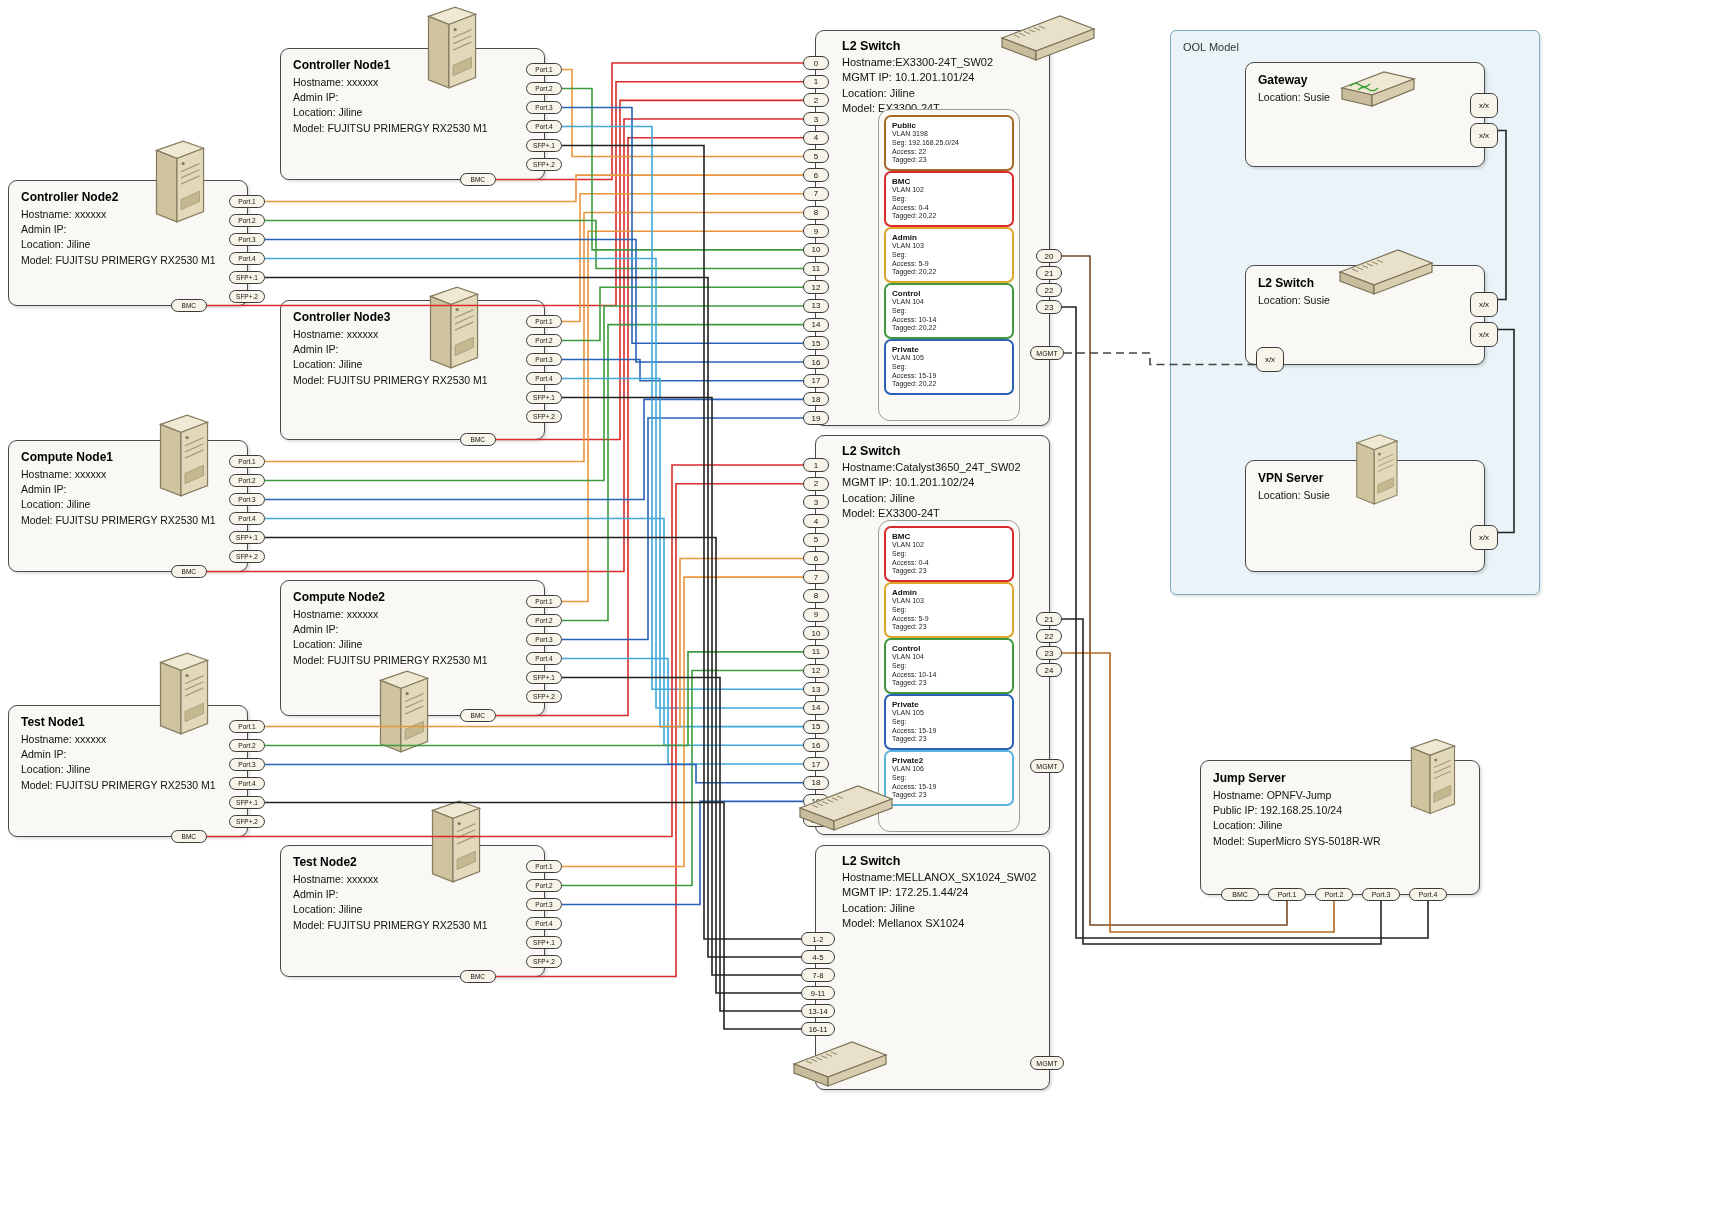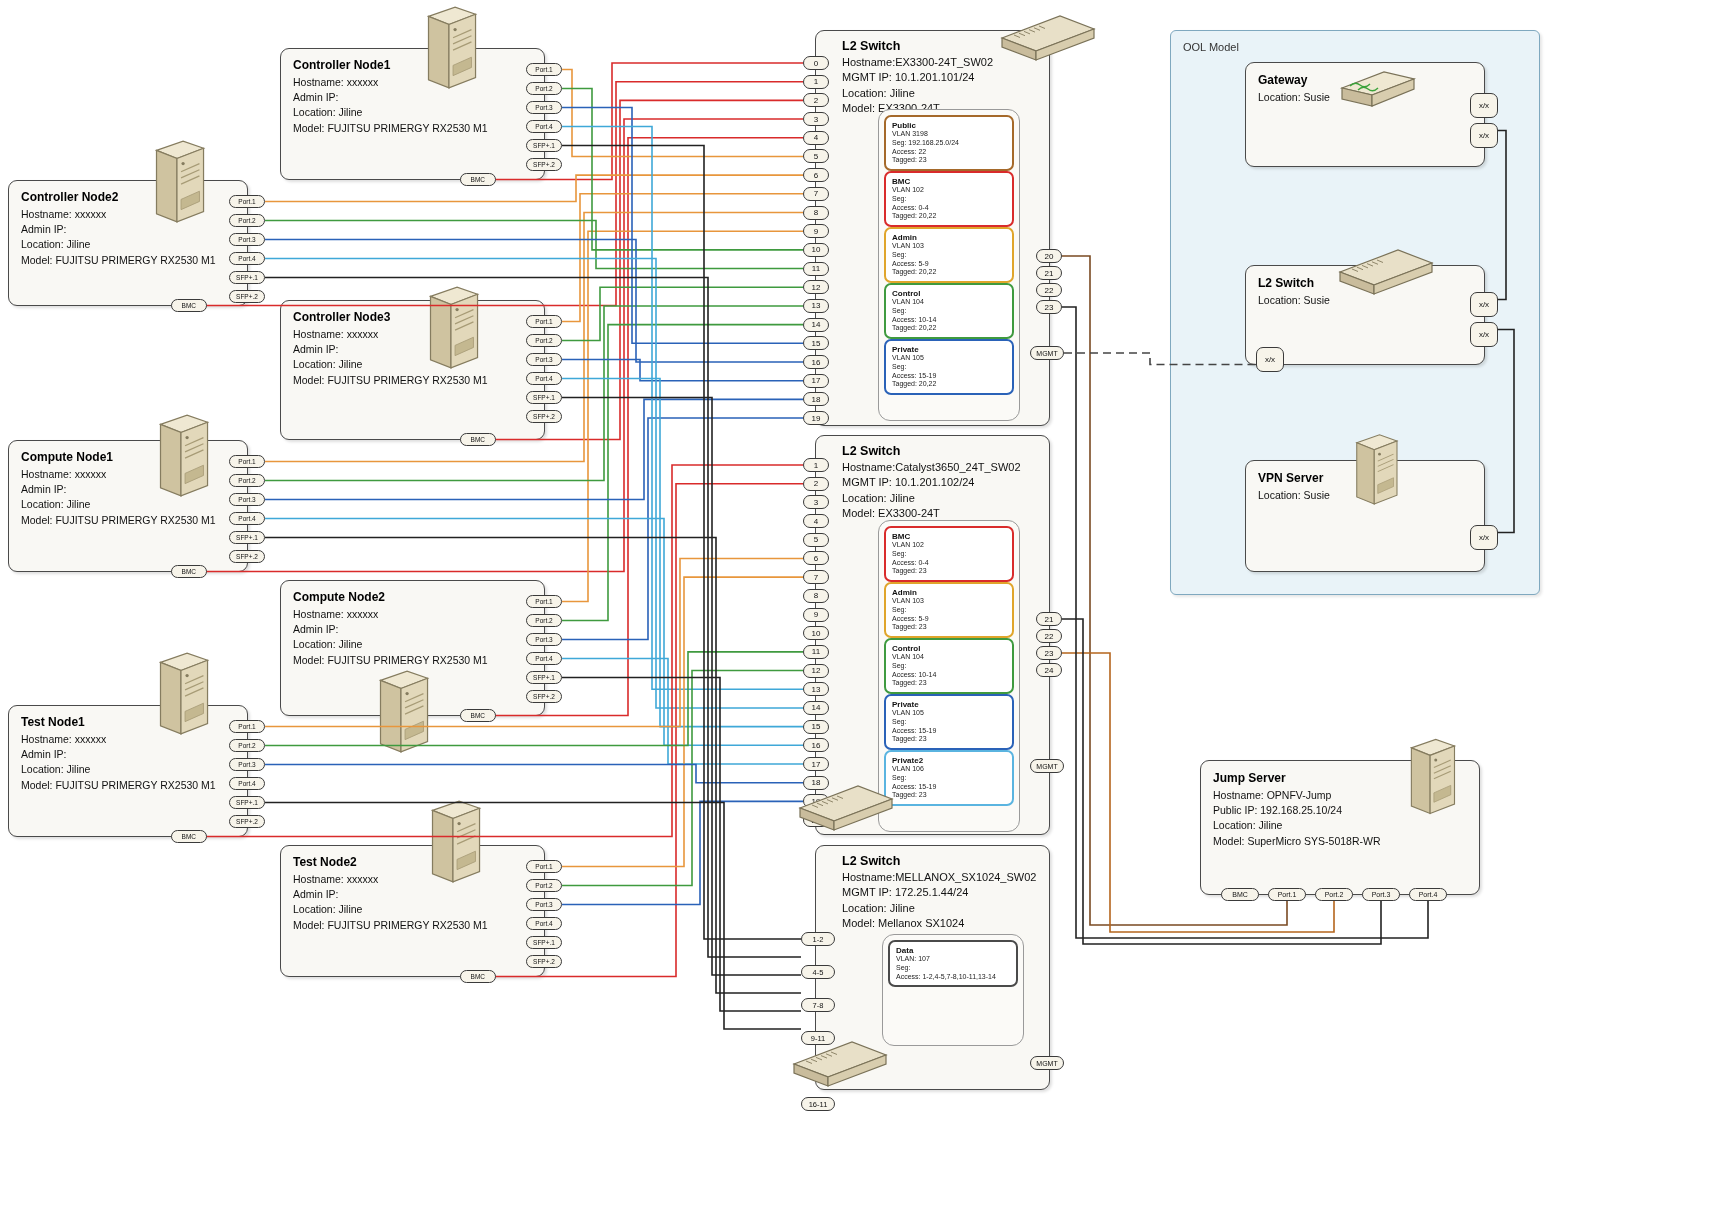--- a/index.html
+++ b/index.html
@@ -402,39 +402,29 @@
         </div>
       </div>
   </div>
 
   <div class="box swbox" style="left:815px;top:845px;width:235px;height:245px">
     <div class="swtitle">L2 Switch</div>
     <div class="swline" style="white-space:normal;word-break:break-all">Hostname:MELLANOX_SX1024_SW02</div>
     <div class="swline">MGMT IP: 172.25.1.44/24</div>
     <div class="swline">Location: Jiline</div>
     <div class="swline">Model: Mellanox SX1024</div>
-    <div class="pcol" style="left:-15px;top:86px;gap:19px">
+    <div class="pcol" style="left:-15px;top:86px;gap:4px">
         <div class="chip swchip wide">1-2</div>
         <div class="chip swchip wide">4-5</div>
         <div class="chip swchip wide">7-8</div>
         <div class="chip swchip wide">9-11</div>
         <div class="chip swchip wide">13-14</div>
         <div class="chip swchip wide">16-11</div>
       </div>
     <div class="chip mgmtchip" style="right:-15px;top:210px">MGMT</div>
-    <div class="vlanpanel" style="left:66px;top:88px;width:142px;height:112px">
-
-        <div class="vlancard" style="border-color: rgb(74, 74, 74);">
-          <div class="vname">Data</div>
-          <div class="vline">VLAN: 107</div>
-          <div class="vline">Seg:</div>
-          <div class="vline">Access: 1-2,4-5,7-8,10-11,13-14</div>
-
-        </div>
-      </div>
   </div>
 
   <div class="box" style="left:1245px;top:62px;width:240px;height:105px;padding:10px 12px">
     <div class="ntitle">Gateway</div>
     <div class="nline">Location: Susie</div>
     <div class="chip xchip" style="right:-14px;top:30px">x/x</div>
     <div class="chip xchip" style="right:-14px;top:60px">x/x</div>
   </div>
 
   <div class="box" style="left:1245px;top:265px;width:240px;height:100px;padding:10px 12px">

